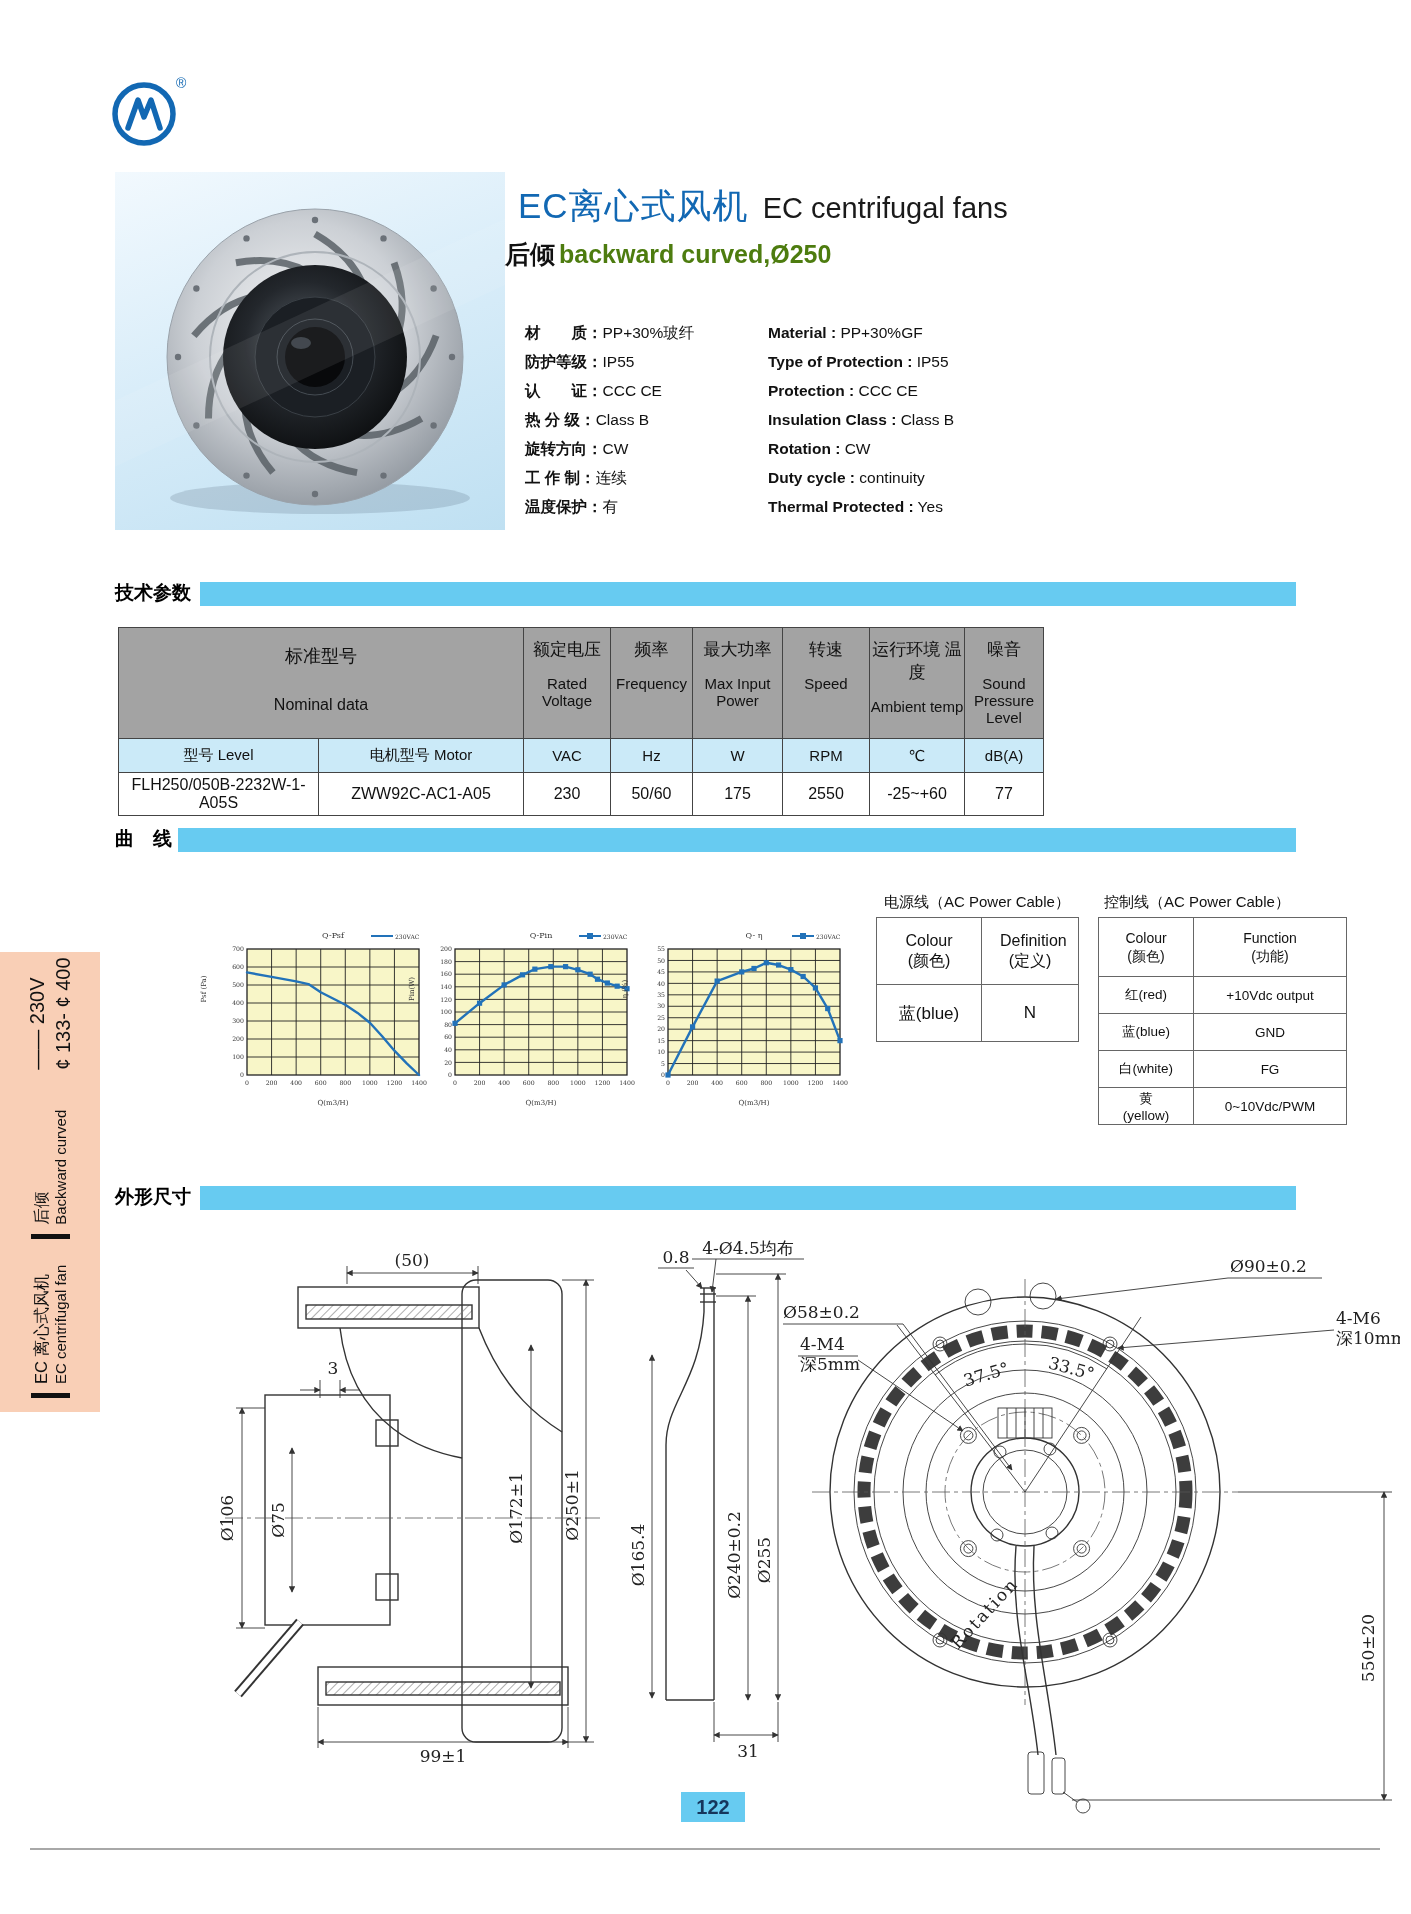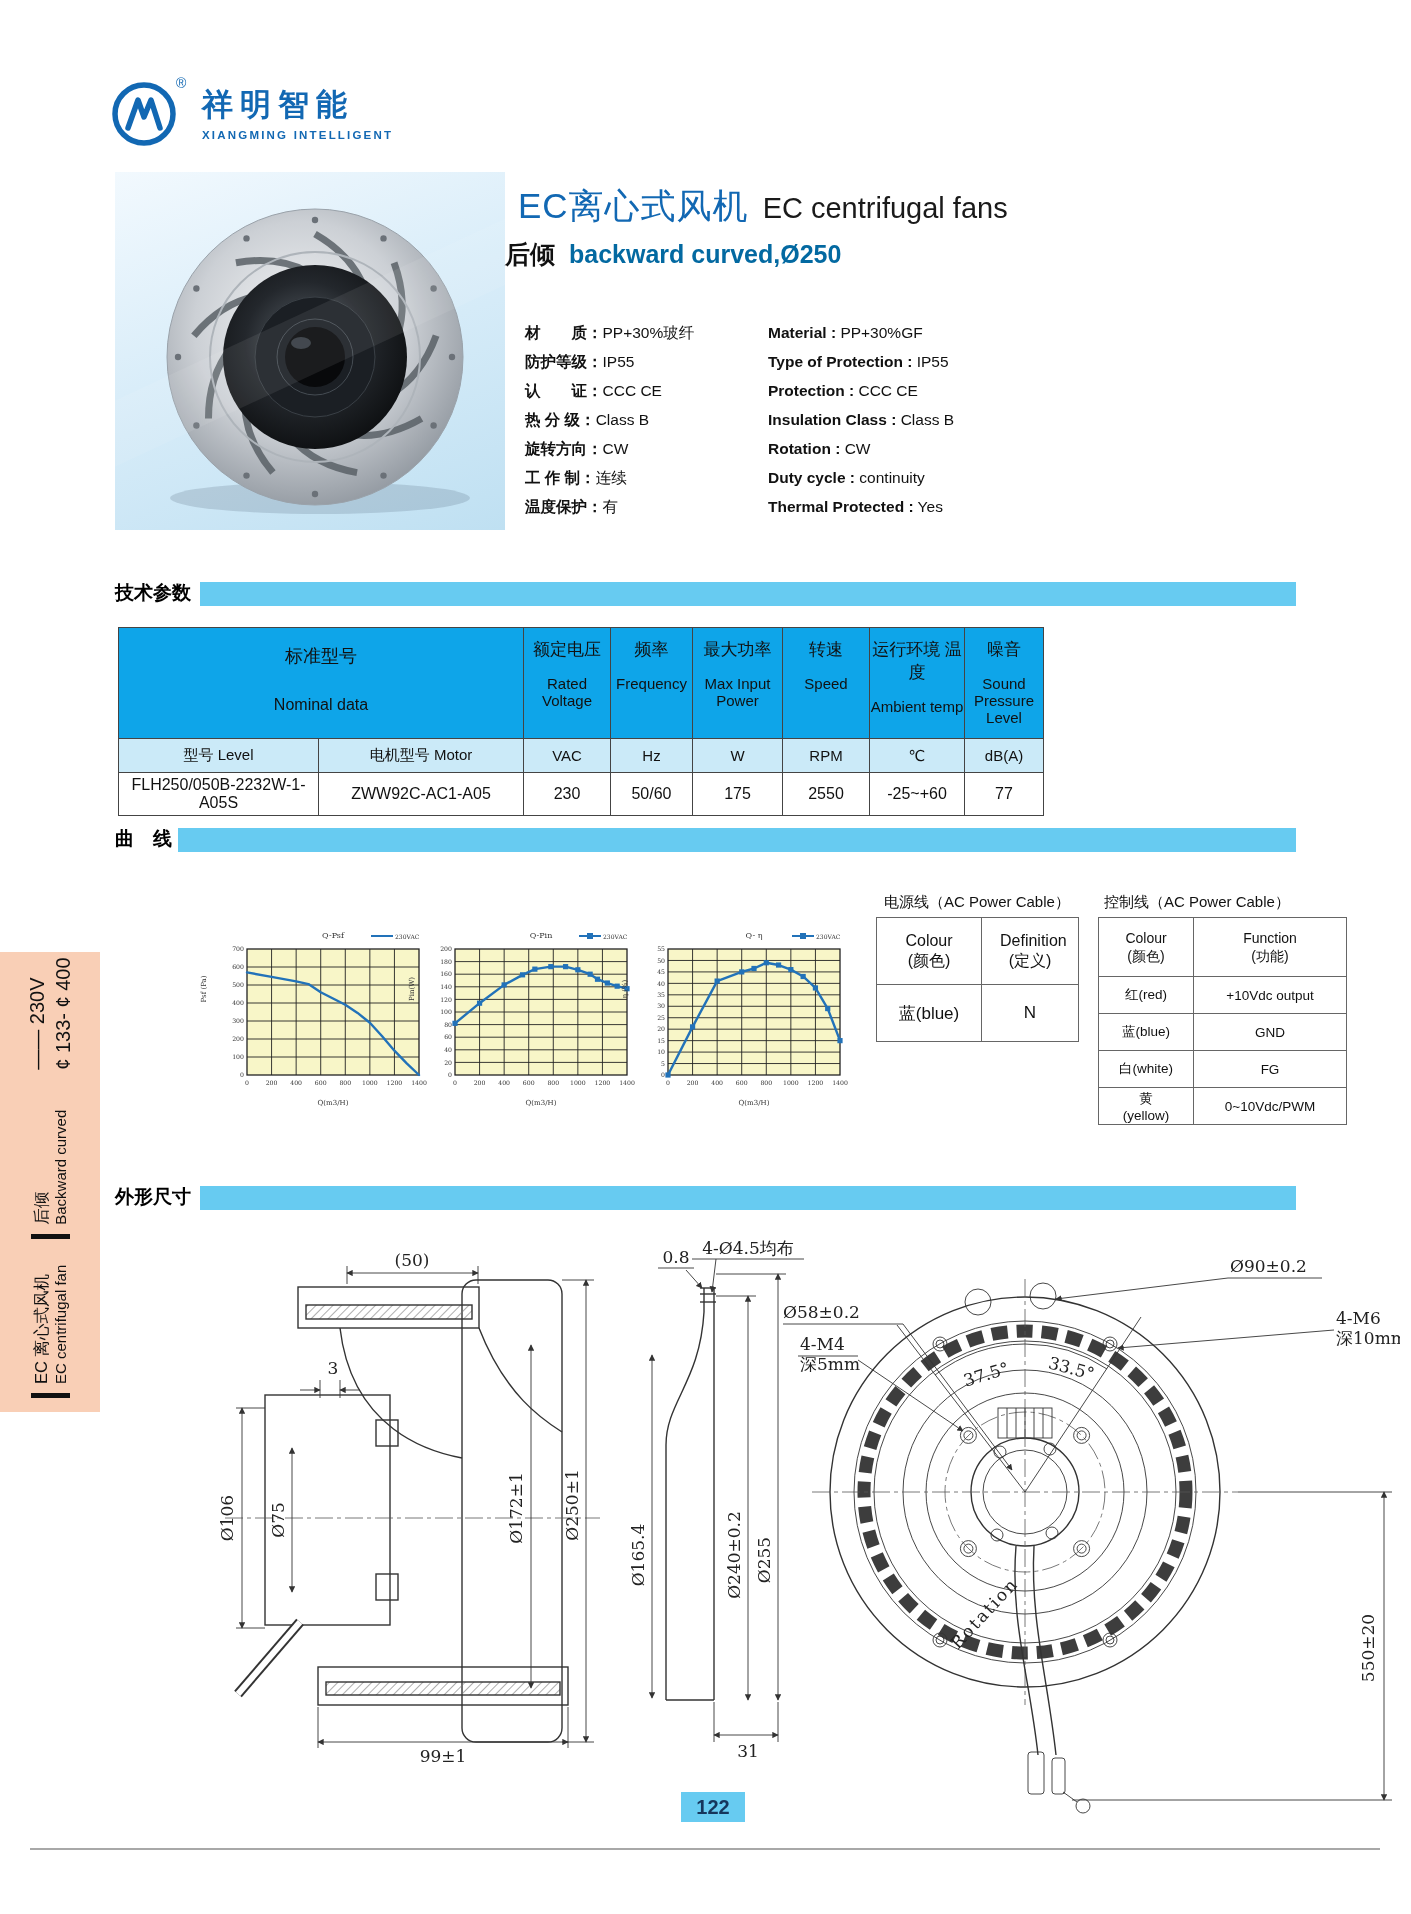--- a/index.html
+++ b/index.html
@@ -15,37 +15,37 @@
   
   .product{left:115px;top:172px;width:390px;height:358px;
            background:linear-gradient(160deg,#f2f9fe 0%,#d9edf9 45%,#bfe0f2 100%);}
 
   
   .title1{left:505px;top:183px;white-space:nowrap;}
   .title1 .cn{font-size:35px;font-weight:normal;color:#1268b3;letter-spacing:1px;padding-left:13px;}
   .title1 .en{font-size:29px;font-weight:500;color:#1a1a1a;margin-left:14px;}
   .title2{left:505px;top:238px;white-space:nowrap;}
   .title2 .cn{font-size:25px;font-weight:bold;color:#111;}
-  .title2 .en{font-size:25px;font-weight:bold;color:#0369a1;margin-left:14px;}
+  .title2 .en{font-size:25px;font-weight:bold;color:#4d7c0f;margin-left:4px;}
 
   .specs{top:318px;padding-left:20px;}
   .specs .spec-row{height:29px;line-height:29px;font-size:15.5px;white-space:nowrap;}
   .specs .sl{font-weight:bold;color:#111;}
   .specs .sv{color:#111;}
   .specs-cn{left:505px;}
   .specs-en{left:748px;}
 
   
   .sec-title{font-size:19px;font-weight:bold;color:#000;white-space:nowrap;}
   .sec-bar{height:24px;background:#67cbf1;}
 
   
   table.tech{border-collapse:collapse;table-layout:fixed;}
   table.tech th,table.tech td{border:1px solid #444;text-align:center;padding:0;vertical-align:middle;}
-  table.tech tr.h1 th{background:#0ea5e9;height:110px;vertical-align:top;}
+  table.tech tr.h1 th{background:#a3a3a3;height:110px;vertical-align:top;}
   table.tech tr.h1 .cn{font-size:17px;font-weight:normal;margin-top:10px;}
   table.tech tr.h1 .en{font-size:15px;font-weight:normal;margin-top:14px;line-height:17px;}
   table.tech tr.h1 th.grp .cn{font-size:18px;margin-top:16px;}
   table.tech tr.h1 th.grp .en{font-size:16px;margin-top:28px;}
   table.tech tr.h2 th{background:#cbeaf8;height:33px;font-size:15px;font-weight:normal;}
   table.tech tr.dr td{height:42px;font-size:16px;background:#fff;}
 
   
   svg.chart text{font-family:"DejaVu Serif",serif;}
 
@@ -99,24 +99,20 @@
       <div>¢ 133- ¢ 400</div>
     </div>
   </div>
 
   <div class="abs logo">
     <svg width="86" height="84" viewBox="0 0 86 84">
       <circle cx="38" cy="44" r="29" fill="none" stroke="#1268b3" stroke-width="5.5"></circle>
       <path d="M22,58 L32,30 L38,47 L45,30 L54,58" fill="none" stroke="#1268b3" stroke-width="5.5" stroke-linejoin="round" stroke-linecap="round"></path>
       <text x="70" y="18" font-size="14" fill="#1268b3">®</text>
     </svg>
-    <div class="logo-text">
-      <div class="cn">祥明智能</div>
-      <div class="en">XIANGMING INTELLIGENT</div>
-    </div>
   </div>
 
   <div class="abs product">
     <svg width="390" height="358" viewBox="0 0 390 358">
       <defs>
         <radialGradient id="metal" cx="45%" cy="40%" r="65%">
           <stop offset="0%" stop-color="#f5f6f7"></stop>
             <stop offset="55%" stop-color="#ccd0d5"></stop>
             <stop offset="100%" stop-color="#8d949c"></stop>
         </radialGradient>

